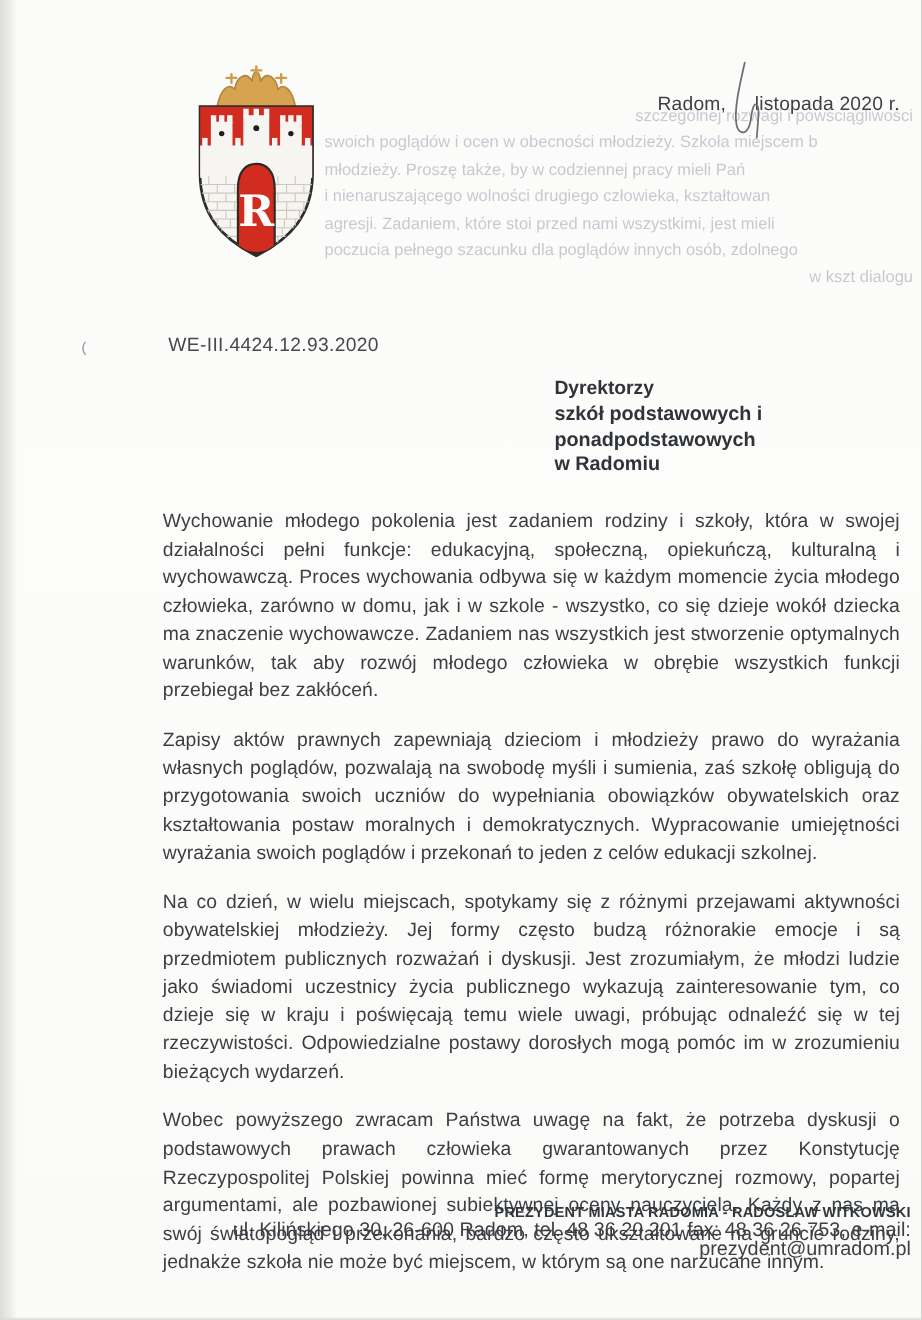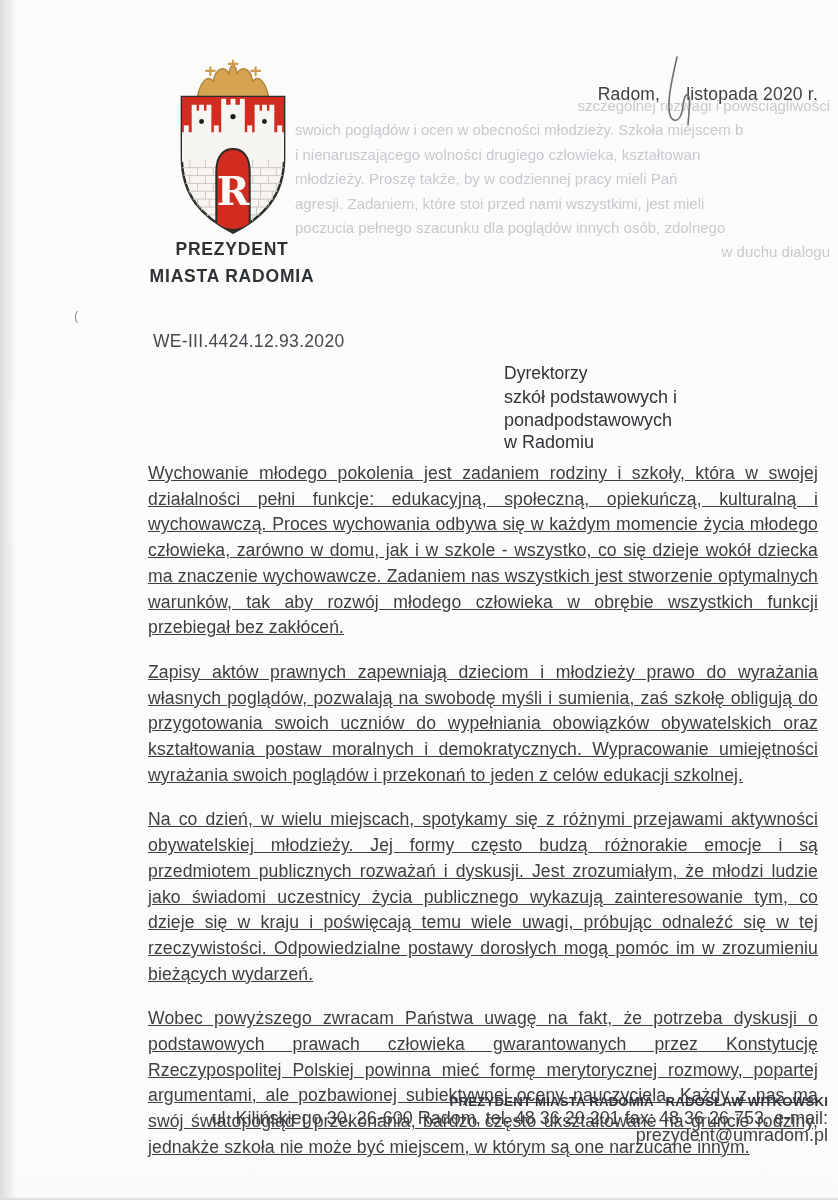--- a/index.html
+++ b/index.html
@@ -51,37 +51,37 @@
   
   .crest{position:absolute;left:174px;top:59px;width:118px;height:178px;z-index:2;}
   .org-heading{
     position:absolute;left:106px;top:236px;width:252px;
     text-align:center;z-index:2;
     color:#2e3136;font-weight:bold;
     font-size:17.5px;line-height:27px;letter-spacing:.8px;
   }
   .reference{
     position:absolute;left:153px;top:303px;
-    font-size:17.5px;color:#45484e;letter-spacing:.3px;z-index:2;margin-top:28px;
+    font-size:17.5px;color:#45484e;letter-spacing:.3px;z-index:2;
   }
   .margin-mark{
     position:absolute;left:74px;top:308px;
     font-size:13px;color:#8e9096;z-index:2;
   }
   .recipient{
-    position:absolute;left:504px;top:360px;width:320px;z-index:2;
-    color:#303339;font-weight:normal;
+    position:absolute;left:504px;top:339px;width:320px;z-index:2;
+    color:#303339;font-weight:bold;
   }
   .recipient .r1{font-size:17.5px;line-height:26px;}
   .recipient .r2,.recipient .r3{font-size:18px;line-height:22.5px;}
   
   .letter-body{
     position:absolute;left:148px;top:461px;width:670px;z-index:2;
     font-size:17.6px;line-height:25.7px;
-    color:#3b3e43;text-align:justify;letter-spacing:.1px;text-decoration:underline;
+    color:#3b3e43;text-align:justify;letter-spacing:.1px;
   }
   .letter-body p{margin:0 0 19px 0;}
   
   .letter-footer{
     position:absolute;left:128px;top:1093px;width:700px;z-index:2;
     text-align:right;color:#33363b;
   }
   .letter-footer .f-name{font-size:13.2px;font-weight:bold;letter-spacing:.2px;line-height:17px;}
   .letter-footer .f-addr{font-size:18px;line-height:17px;color:#3c3f44;}
   .letter-footer .f-www{font-size:13.2px;font-weight:bold;line-height:17px;}
@@ -89,25 +89,25 @@
 </head>
 <body>
 
 <div class="page">
 
   <div class="scan-edge-left"></div>
 
   <div class="ghost">
     <div class="g-line g-right">szczególnej rozwagi i powściągliwości</div>
     <div class="g-line">swoich poglądów i ocen w obecności młodzieży. Szkoła miejscem b</div>
+    <div class="g-line">młodzieży.  Proszę  także,  by  w codziennej  pracy  mieli  Pań</div>
     <div class="g-line">i nienaruszającego  wolności  drugiego  człowieka,  kształtowan</div>
-    <div class="g-line">młodzieży.  Proszę  także,  by  w codziennej  pracy  mieli  Pań</div>
     <div class="g-line">agresji. Zadaniem, które stoi przed nami wszystkimi, jest mieli</div>
     <div class="g-line">poczucia pełnego szacunku dla poglądów innych osób, zdolnego</div>
-    <div class="g-line g-right">w duchu dialogu</div>
+    <div class="g-line g-right">w kszt dialogu</div>
   </div>
 
   <div class="date-line">
     <span>Radom,</span><span class="date-gap"></span><span>listopada  2020 r.</span>
     <svg class="pen-stroke" viewBox="0 0 36 72">
       <path d="M15,2 C11,20 5,44 7.5,58 C9,66 15,68 18.5,61 C21.5,55 20.5,46 23.5,41 C25.5,38 27.5,41 27.5,46 C27.5,54 26.5,62 26,70" fill="none" stroke="#6d6f72" stroke-width="1.6" stroke-linecap="round"></path>
     </svg>
   </div>
 
   <svg class="crest" viewBox="0 0 120 180">
@@ -165,24 +165,20 @@
         <circle cx="67" cy="98" r="4.3" fill="#d22b20" stroke="#8c1d14" stroke-width="1"></circle>
 
         <g>
           <path d="M43,168 C43,146 43,126 43,114 C43,97 51,91 60,91 C69,91 77,97 77,114 C77,126 77,146 77,168 C66,175 54,175 43,168 Z" fill="#d22b20" stroke="#2f2a24" stroke-width="2"></path>
           <text x="60" y="148" text-anchor="middle" font-family="DejaVu Serif, serif" font-weight="bold" font-size="40" fill="#fcfbf8">R</text>
         </g>
       </g>
     </g>
   </svg>
 
-  <div class="org-heading">
-    <div>PREZYDENT</div>
-    <div>MIASTA RADOMIA</div>
-  </div>
 
   <div class="reference">WE-III.4424.12.93.2020</div>
   <div class="margin-mark">(</div>
 
   <div class="recipient">
     <div class="r1">Dyrektorzy</div>
     <div class="r2">szkół podstawowych i ponadpodstawowych</div>
     <div class="r3">w Radomiu</div>
   </div>
 

